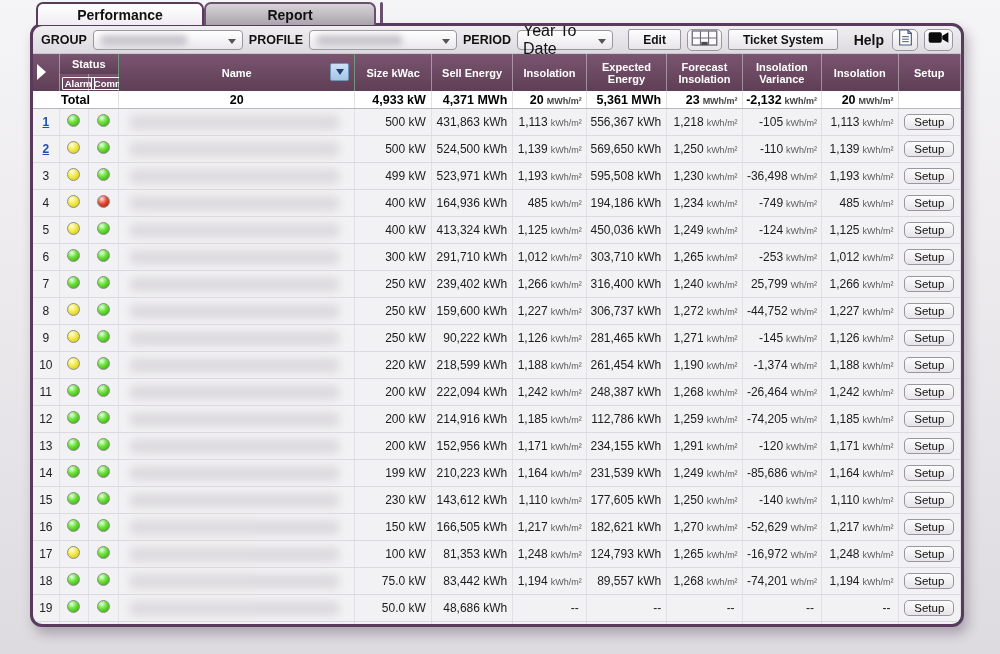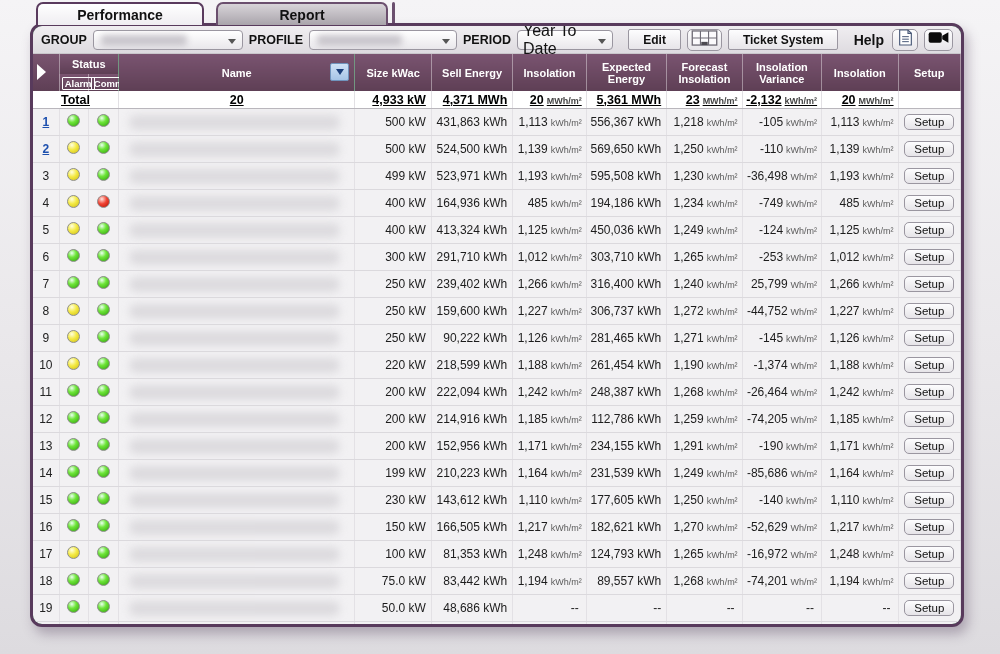--- a/index.html
+++ b/index.html
@@ -13,21 +13,21 @@
 
   
   .tabs{position:absolute;left:6px;top:2px;height:23px;z-index:5;display:flex;}
   .tab{
     box-sizing:border-box;height:23px;display:flex;align-items:center;justify-content:center;
     font-weight:bold;font-size:14px;color:#111;
     border:2px solid #5a3b5e;border-bottom:none;border-radius:7px 7px 0 0;
     cursor:pointer;
   }
   .tab-active{width:168px;background:linear-gradient(180deg,#ffffff,#efedf1);}
-  .tab-inactive{width:172px;margin-left:12px;background:linear-gradient(180deg,#d8d4d9,#a9a4ab);border-color:#6b4f6e;}
+  .tab-inactive{width:172px;margin-left:0;background:linear-gradient(180deg,#d8d4d9,#a9a4ab);border-color:#6b4f6e;}
   .tab-stub{width:3px;height:21px;margin-left:4px;background:#6b4f6e;border-radius:2px 2px 0 0;}
 
   
   .panel{
     position:absolute;left:0;top:23px;width:934px;height:604px;box-sizing:border-box;
     background:#14532d;border:3px solid #583a5c;border-radius:12px;
     box-shadow:4px 7px 12px rgba(80,60,90,.35);
     overflow:hidden;
   }
 
@@ -79,21 +79,21 @@
   .name-th{position:relative;}
   .sort-btn{
     position:absolute;right:5px;top:9px;width:17px;height:16px;
     background:linear-gradient(180deg,#cfe1f5,#a6c4e6);border:1px solid #7094bd;border-radius:2px;
     display:flex;align-items:center;justify-content:center;cursor:pointer;
   }
   .sort-btn i{display:block;width:0;height:0;border-left:4px solid transparent;border-right:4px solid transparent;border-top:6px solid #1c3f7a;}
 
   tr.total td{
     background:#ffffff;font-weight:bold;font-size:12.5px;color:#000;
-    height:17px;border-bottom:1px solid #b9b6bc;border-right:1px solid #e2e0e4;text-decoration:underline;
+    height:17px;border-bottom:1px solid #b9b6bc;border-right:1px solid #e2e0e4;
   }
   tbody td{
     background:#f2f1f3;height:26px;font-size:12px;color:#1c1c1c;
     border-bottom:1px solid #dbd9dd;border-right:1px solid #e3e1e5;
     padding:0;overflow:hidden;white-space:nowrap;
   }
   td.c{text-align:center;}
   td.r{text-align:right;padding-right:5px;}
   .numcell{display:flex;justify-content:flex-end;align-items:baseline;gap:3px;padding-right:4px;}
   .unit{font-size:9px;color:#5c5c5c;}
@@ -700,21 +700,21 @@
             </td>
     <td class="r">234,155 kWh</td>
     <td>
               <div class="numcell">
                 <span>1,291</span>
                 <span class="unit">kWh/m²</span>
               </div>
             </td>
     <td>
               <div class="numcell">
-                <span>-190</span>
+                <span>-120</span>
                 <span class="unit">kWh/m²</span>
               </div>
             </td>
     <td>
               <div class="numcell">
                 <span>1,171</span>
                 <span class="unit">kWh/m²</span>
               </div>
             </td>
     <td class="c"><span class="setup-btn">Setup</span></td>

